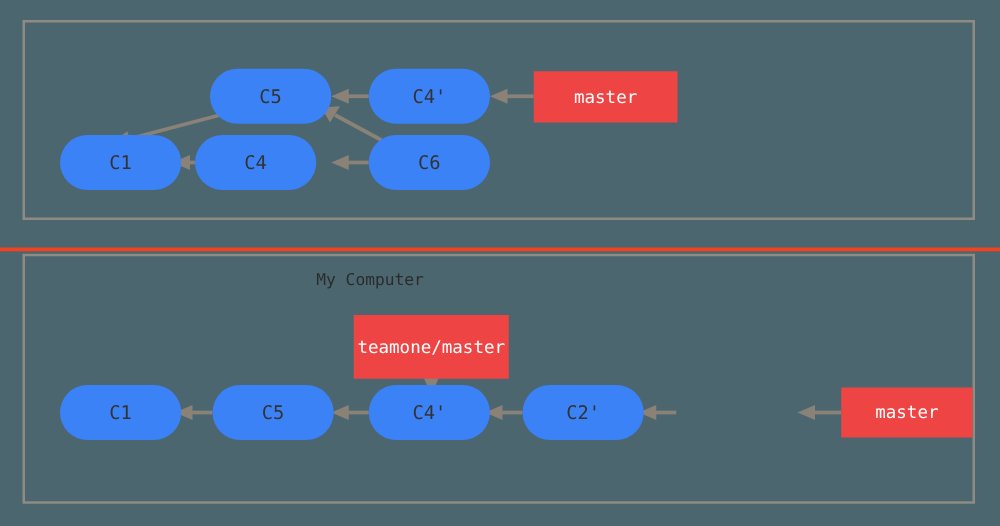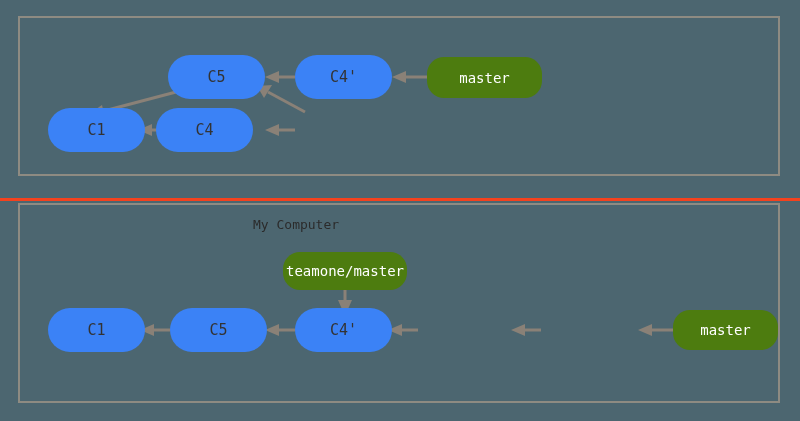--- a/index.html
+++ b/index.html
@@ -67,29 +67,28 @@
     justify-content: center;
     color: #333333;
     font-size: 15px;
     font-family: "DejaVu Sans Mono", "Liberation Mono", monospace;
     height: 44px;
     width: 97px;
   }
   .refbox {
     position: absolute;
     box-sizing: border-box;
-    background: #4d7c0f;
+    background: #ef4444;
     display: flex;
     align-items: center;
     justify-content: center;
     color: #ffffff;
     font-size: 14px;
     font-family: "DejaVu Sans Mono", "Liberation Mono", monospace;
     white-space: nowrap;
-    border-radius: 17px;
   }
   .edge {
     position: absolute;
     pointer-events: none;
     overflow: visible;
   }
   .edge line {
     stroke: #8a8177;
     stroke-width: 3;
   }
@@ -120,20 +119,21 @@
 
     <line x1="176" y1="92" x2="100" y2="112"></line>
     <polygon class="arrowhead" points="86,116 102,105 105,118"></polygon>
 
     <line x1="305" y1="112" x2="268" y2="92"></line>
     <polygon class="arrowhead" points="257,86 272,85 264,98"></polygon>
   </svg>
 
   <div class="commit" style="left:48px;top:108px">C1</div>
   <div class="commit" style="left:156px;top:108px">C4</div>
+  <div class="commit" style="left:295px;top:108px">C6</div>
   <div class="commit" style="left:168px;top:55px">C5</div>
   <div class="commit" style="left:295px;top:55px">C4'</div>
 
   <div class="refbox" style="left:427px;top:57px;width:115px;height:41px">master</div>
 
   <div class="red-rule"></div>
 
   <div class="panel" id="panel-local"></div>
   <div class="panel-title" id="title-local">My Computer</div>
 
@@ -154,17 +154,18 @@
     <line x1="673" y1="130" x2="648" y2="130"></line>
     <polygon class="arrowhead" points="638,130 652,124 652,136"></polygon>
 
     <line x1="345" y1="90" x2="345" y2="100"></line>
     <polygon class="arrowhead" points="345,116 338,100 352,100"></polygon>
   </svg>
 
   <div class="commit" style="left:48px;top:308px">C1</div>
   <div class="commit" style="left:170px;top:308px">C5</div>
   <div class="commit" style="left:295px;top:308px">C4'</div>
+  <div class="commit" style="left:418px;top:308px">C2'</div>
 
-  <div class="refbox" style="left:283px;top:252px;width:124px;height:38px">teamone/master</div>
+  <div class="refbox" style="left:283px;top:252px;width:124px;height:51px">teamone/master</div>
   <div class="refbox" style="left:673px;top:310px;width:105px;height:40px">master</div>
 
 </div>
 
 </body></html>

